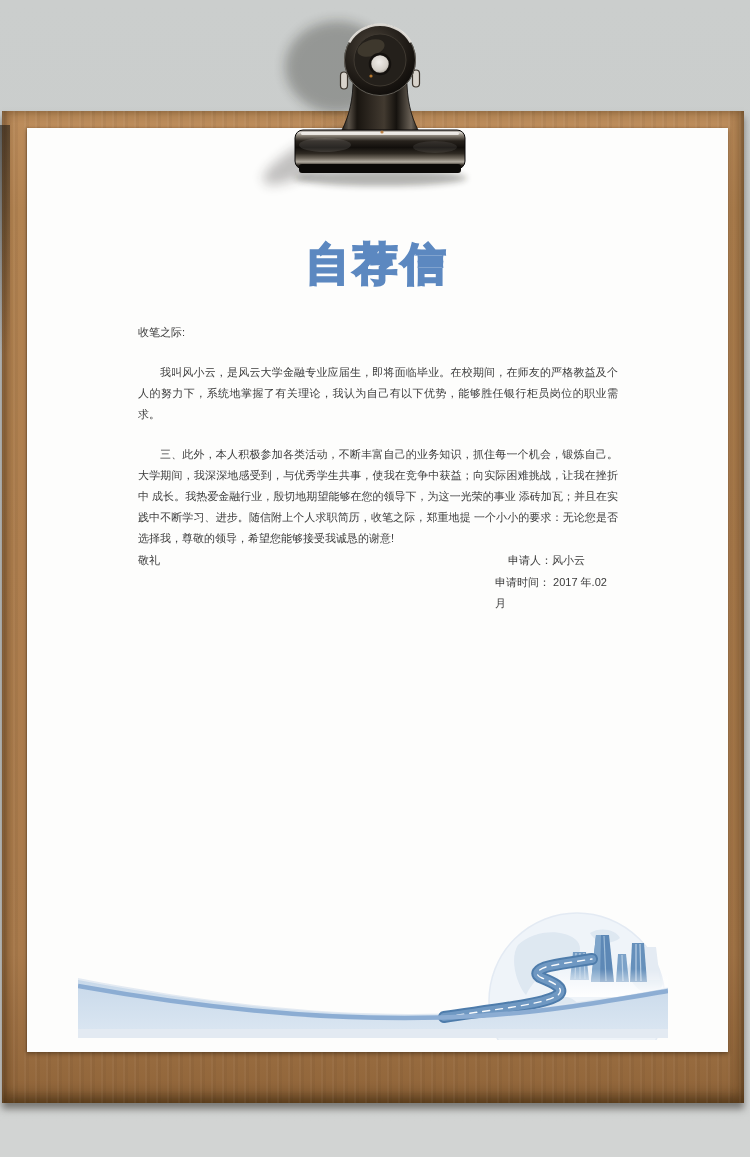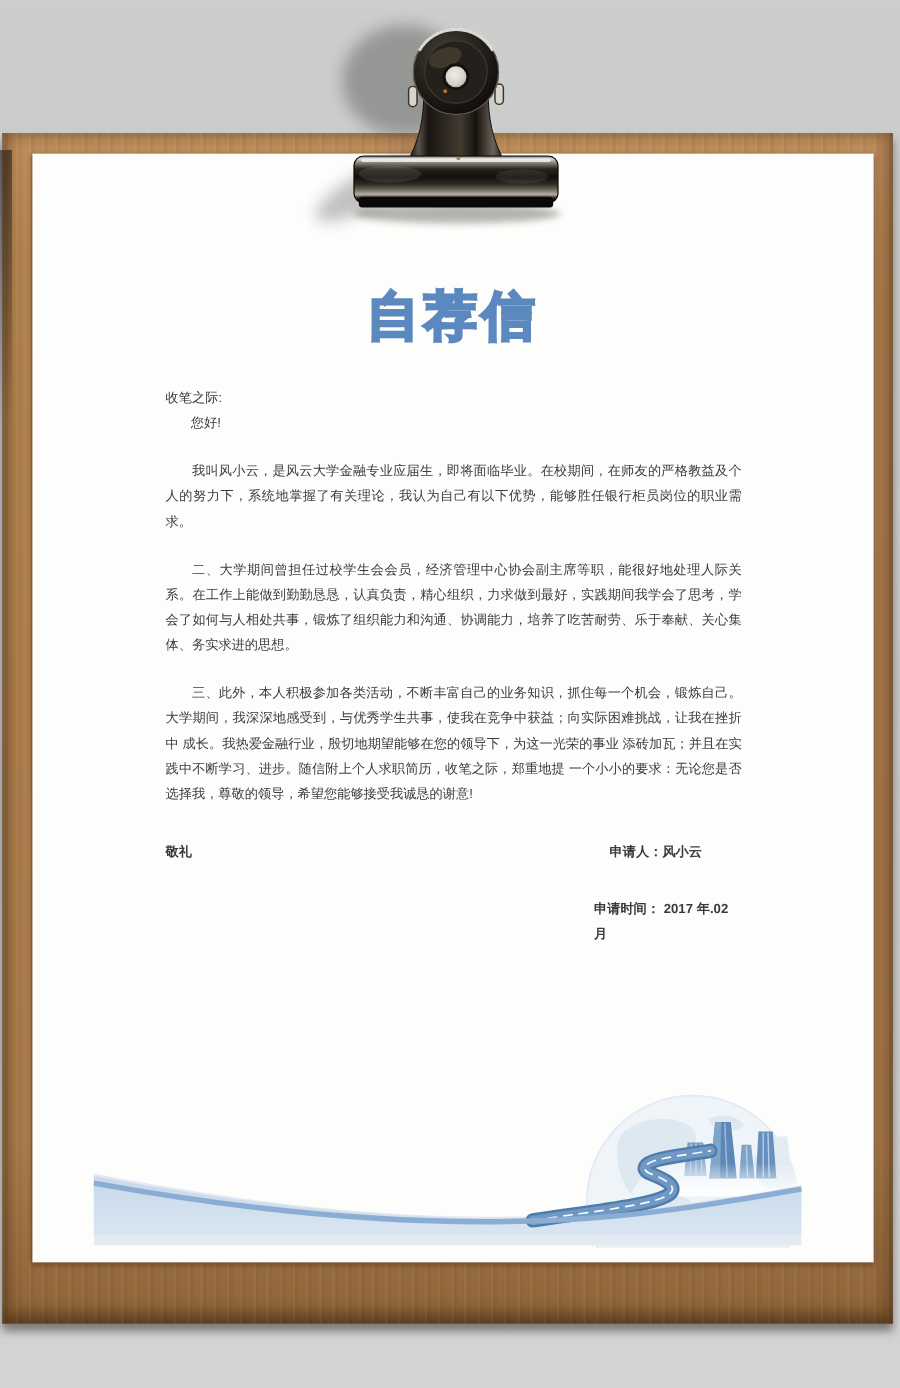--- a/index.html
+++ b/index.html
@@ -21,21 +21,21 @@
   .title{position:absolute;left:0;top:112px;width:100%;text-align:center;
          font-size:44px;line-height:48px;font-weight:bold;color:#ffffff;
          -webkit-text-stroke:2.4px #5c88c0;text-stroke:2.4px #5c88c0;letter-spacing:4px;}
   .content{position:absolute;left:111px;top:194px;width:480px;
          font-size:11px;line-height:21px;color:#3b3b3b;}
   .content p{margin:0;}
   .greet{text-indent:21px;}
   .para{margin-top:19px !important;text-indent:22px;text-align:justify;}
   .para-first{margin-top:0 !important;}
   .cizhi{margin-top:16px !important;text-indent:15px;}
-  .sig-row{position:relative;height:21px;margin-top:27px;font-weight:bold;}
+  .sig-row{position:relative;height:21px;margin-top:1px;}
   .sig-row .left{position:absolute;left:0;top:0;}
   .sig-row .applicant{position:absolute;left:370px;top:0;text-align:right;}
   .sig-row .date{position:absolute;left:357px;top:0;}
   .clip-svg{position:absolute;left:285px;top:15px;width:190px;height:175px;overflow:visible;}
   .footer-svg{position:absolute;left:51px;top:777px;width:590px;height:135px;}
 </style>
 </head>
 <body>
 
 <div class="stage">
@@ -44,23 +44,21 @@
     <div class="board-grain"></div>
   </div>
   <div class="board-left-shadow"></div>
 
   <div class="paper">
 
     <div class="title">自荐信</div>
 
     <div class="content">
       <p>收笔之际:</p>
-      <p class="greet">您好!</p>
       <p class="para">我叫风小云，是风云大学金融专业应届生，即将面临毕业。在校期间，在师友的严格教益及个人的努力下，系统地掌握了有关理论，我认为自己有以下优势，能够胜任银行柜员岗位的职业需求。</p>
-      <p class="para">二、大学期间曾担任过校学生会会员，经济管理中心协会副主席等职，能很好地处理人际关系。在工作上能做到勤勤恳恳，认真负责，精心组织，力求做到最好，实践期间我学会了思考，学会了如何与人相处共事，锻炼了组织能力和沟通、协调能力，培养了吃苦耐劳、乐于奉献、关心集体、务实求进的思想。</p>
       <p class="para">三、此外，本人积极参加各类活动，不断丰富自己的业务知识，抓住每一个机会，锻炼自己。大学期间，我深深地感受到，与优秀学生共事，使我在竞争中获益；向实际困难挑战，让我在挫折中 成长。我热爱金融行业，殷切地期望能够在您的领导下，为这一光荣的事业 添砖加瓦；并且在实践中不断学习、进步。随信附上个人求职简历，收笔之际，郑重地提 一个小小的要求：无论您是否选择我，尊敬的领导，希望您能够接受我诚恳的谢意!</p>
       <div class="sig-row">
         <span class="left">敬礼</span>
         <span class="applicant">申请人：风小云</span>
       </div>
       <div class="sig-row">
         <span class="date">申请时间：  2017 年.02 月</span>
       </div>
     </div>
 

